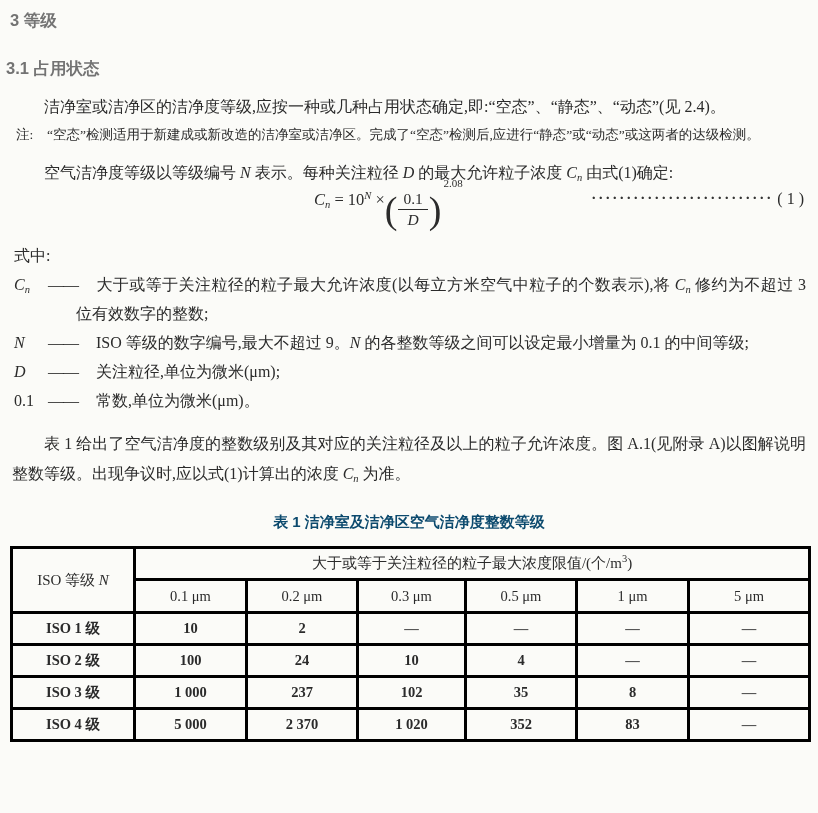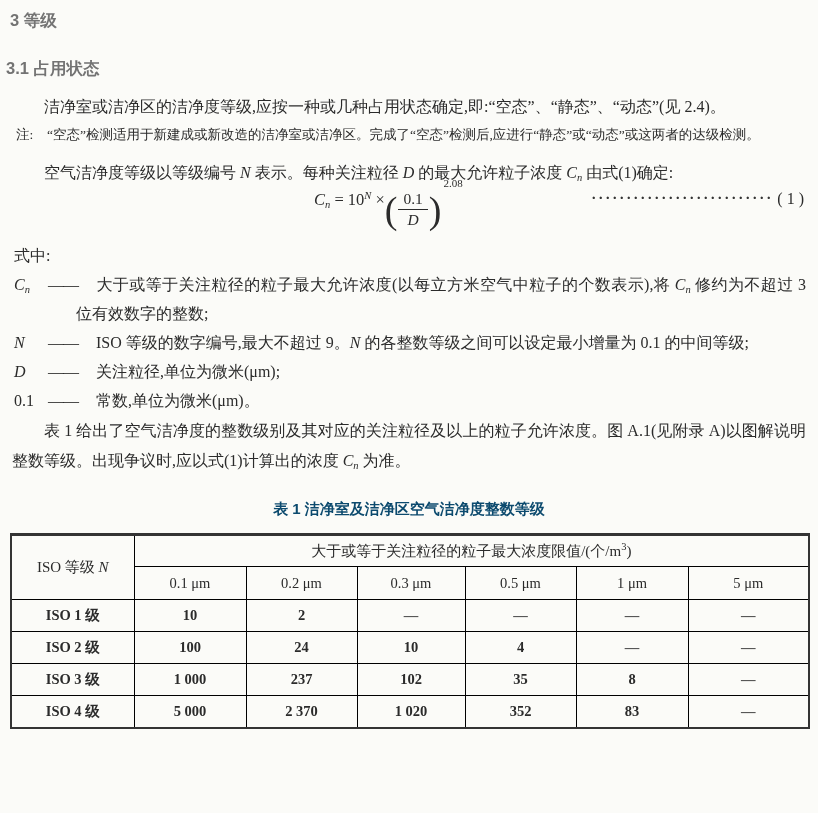--- a/index.html
+++ b/index.html
@@ -17,21 +17,21 @@
     font-family:"Liberation Sans","DejaVu Sans",sans-serif;
     font-weight:700; font-size:16.5px; color:#737373;
   }
   .sec-top  { margin:4px 0 0 -2px; }
   .sec-sub  { margin:26px 0 0 -6px; }
   .sec-sub2 { margin:16px 0 0 -6px; }
 
   .para { line-height:26px; text-indent:2em; text-align:justify; }
   .para-1 { margin-top:14px; }
   .para-2 { margin-top:12px; }
-  .para-3 { margin-top:1px; line-height:30px;font-family:Liberation Serif, serif; }
+  .para-3 { margin-top:14px; line-height:30px;font-family:Liberation Serif, serif; }
 
   .note {
     margin-top:1px; margin-left:4px;
     font-size:13.5px; line-height:27px;
     padding-left:31px; text-indent:-31px; text-align:justify;
   }
   .note-label { display:inline-block; width:31px; text-indent:0; }
 
   .it { font-style:italic; }
   sub { font-size:10.5px; vertical-align:-3px; line-height:0; }
@@ -66,21 +66,21 @@
     font-family:"Liberation Sans","DejaVu Sans",sans-serif;
     font-weight:700; font-size:15px; color:#0c4a6e;
   }
 
   table {
     margin-top:14px; margin-left:-2px;
     border-collapse:collapse; table-layout:fixed; width:798px;
     font-size:14.5px; color:#2b2b2b;
   }
   table { border:2px solid #343434; border-top-width:3px; }
-  th,td { border:1px solid #000000; text-align:center; vertical-align:middle; font-weight:400; }
+  th,td { border:3px solid #000000; text-align:center; vertical-align:middle; font-weight:400; }
   .row-group th { height:32px; font-size:15px; }
   .row-sizes th { height:33px; }
   tbody td { height:32px;font-weight:bold; }
   .corner-cell { font-size:15px; }
   .cell-dash { color:#4a4a4a; }
 </style>
 </head>
 <body>
 
 <div class="doc">

